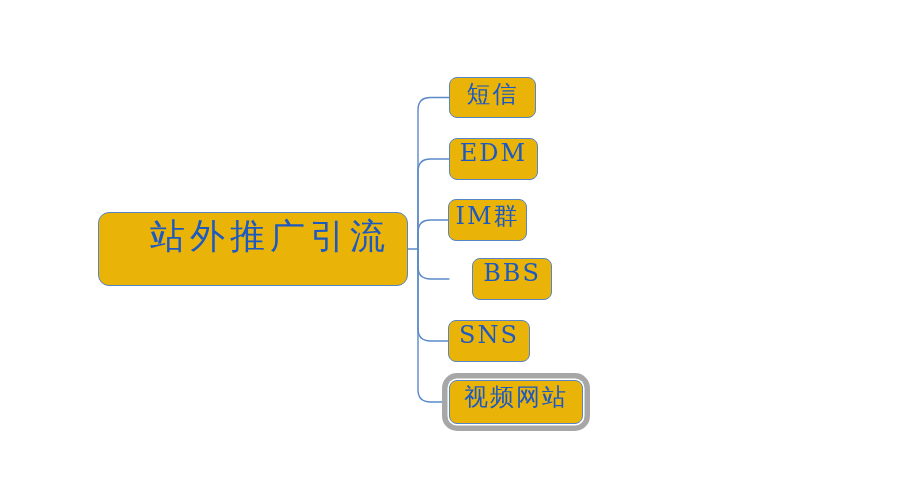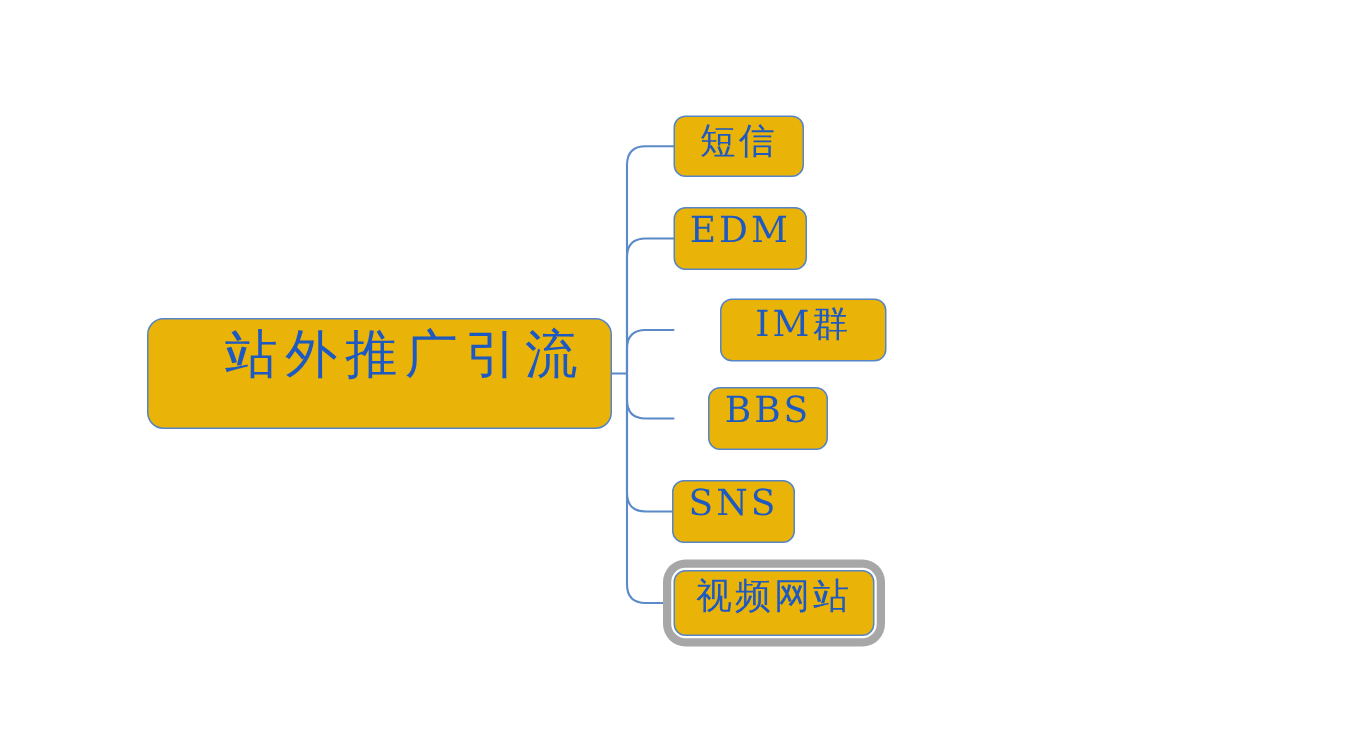--- a/index.html
+++ b/index.html
@@ -77,21 +77,21 @@
   </div>
 
   <div class="node child-node" style="left:449px; top:77px; width:87px; height:41px;">
     <span>短信</span>
   </div>
 
   <div class="node child-node" style="left:449px; top:138px; width:89px; height:42px;">
     <span>EDM</span>
   </div>
 
-  <div class="node child-node" style="left:448px; top:199px; width:111px; height:42px;margin-left:32px;">
+  <div class="node child-node" style="left:448px; top:199px; width:79px; height:42px;">
     <span>IM群</span>
   </div>
 
   <div class="node child-node" style="left:448px; top:258px; width:80px; height:42px;margin-left:24px;">
     <span>BBS</span>
   </div>
 
   <div class="node child-node selected" style="left:449px; top:380px; width:134px; height:44px;">
     <span>视频网站</span>
   </div>

